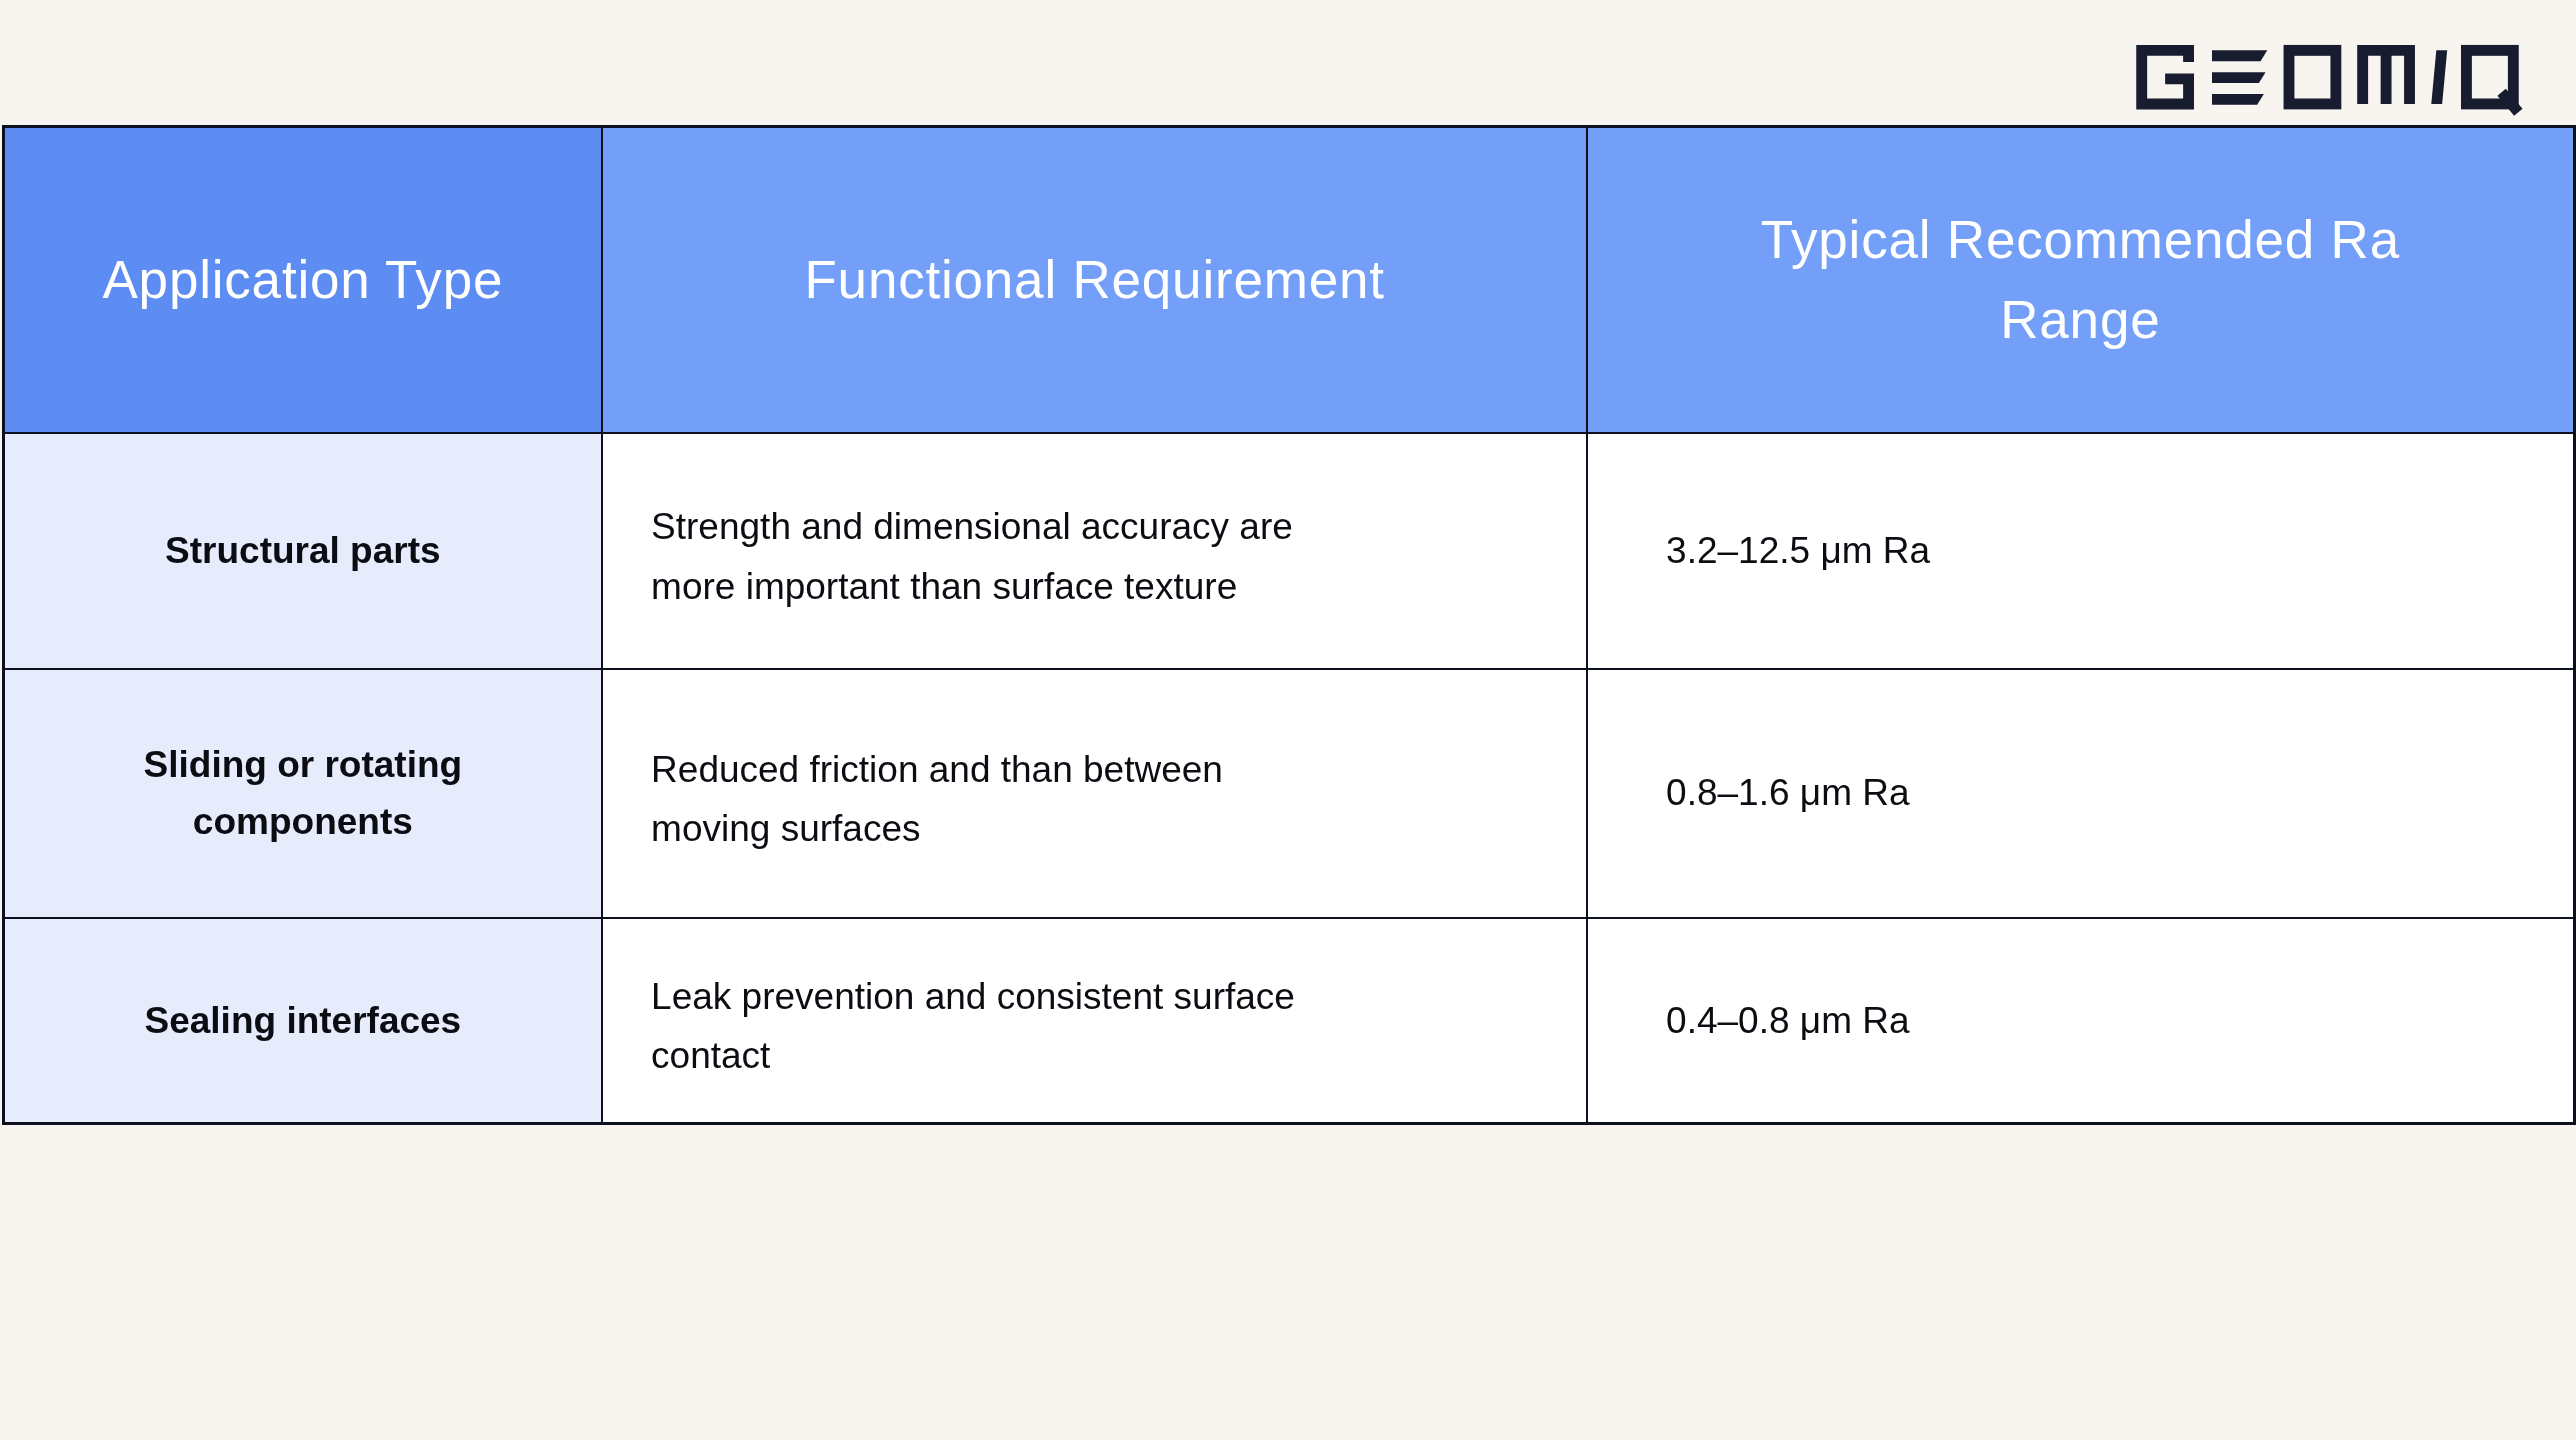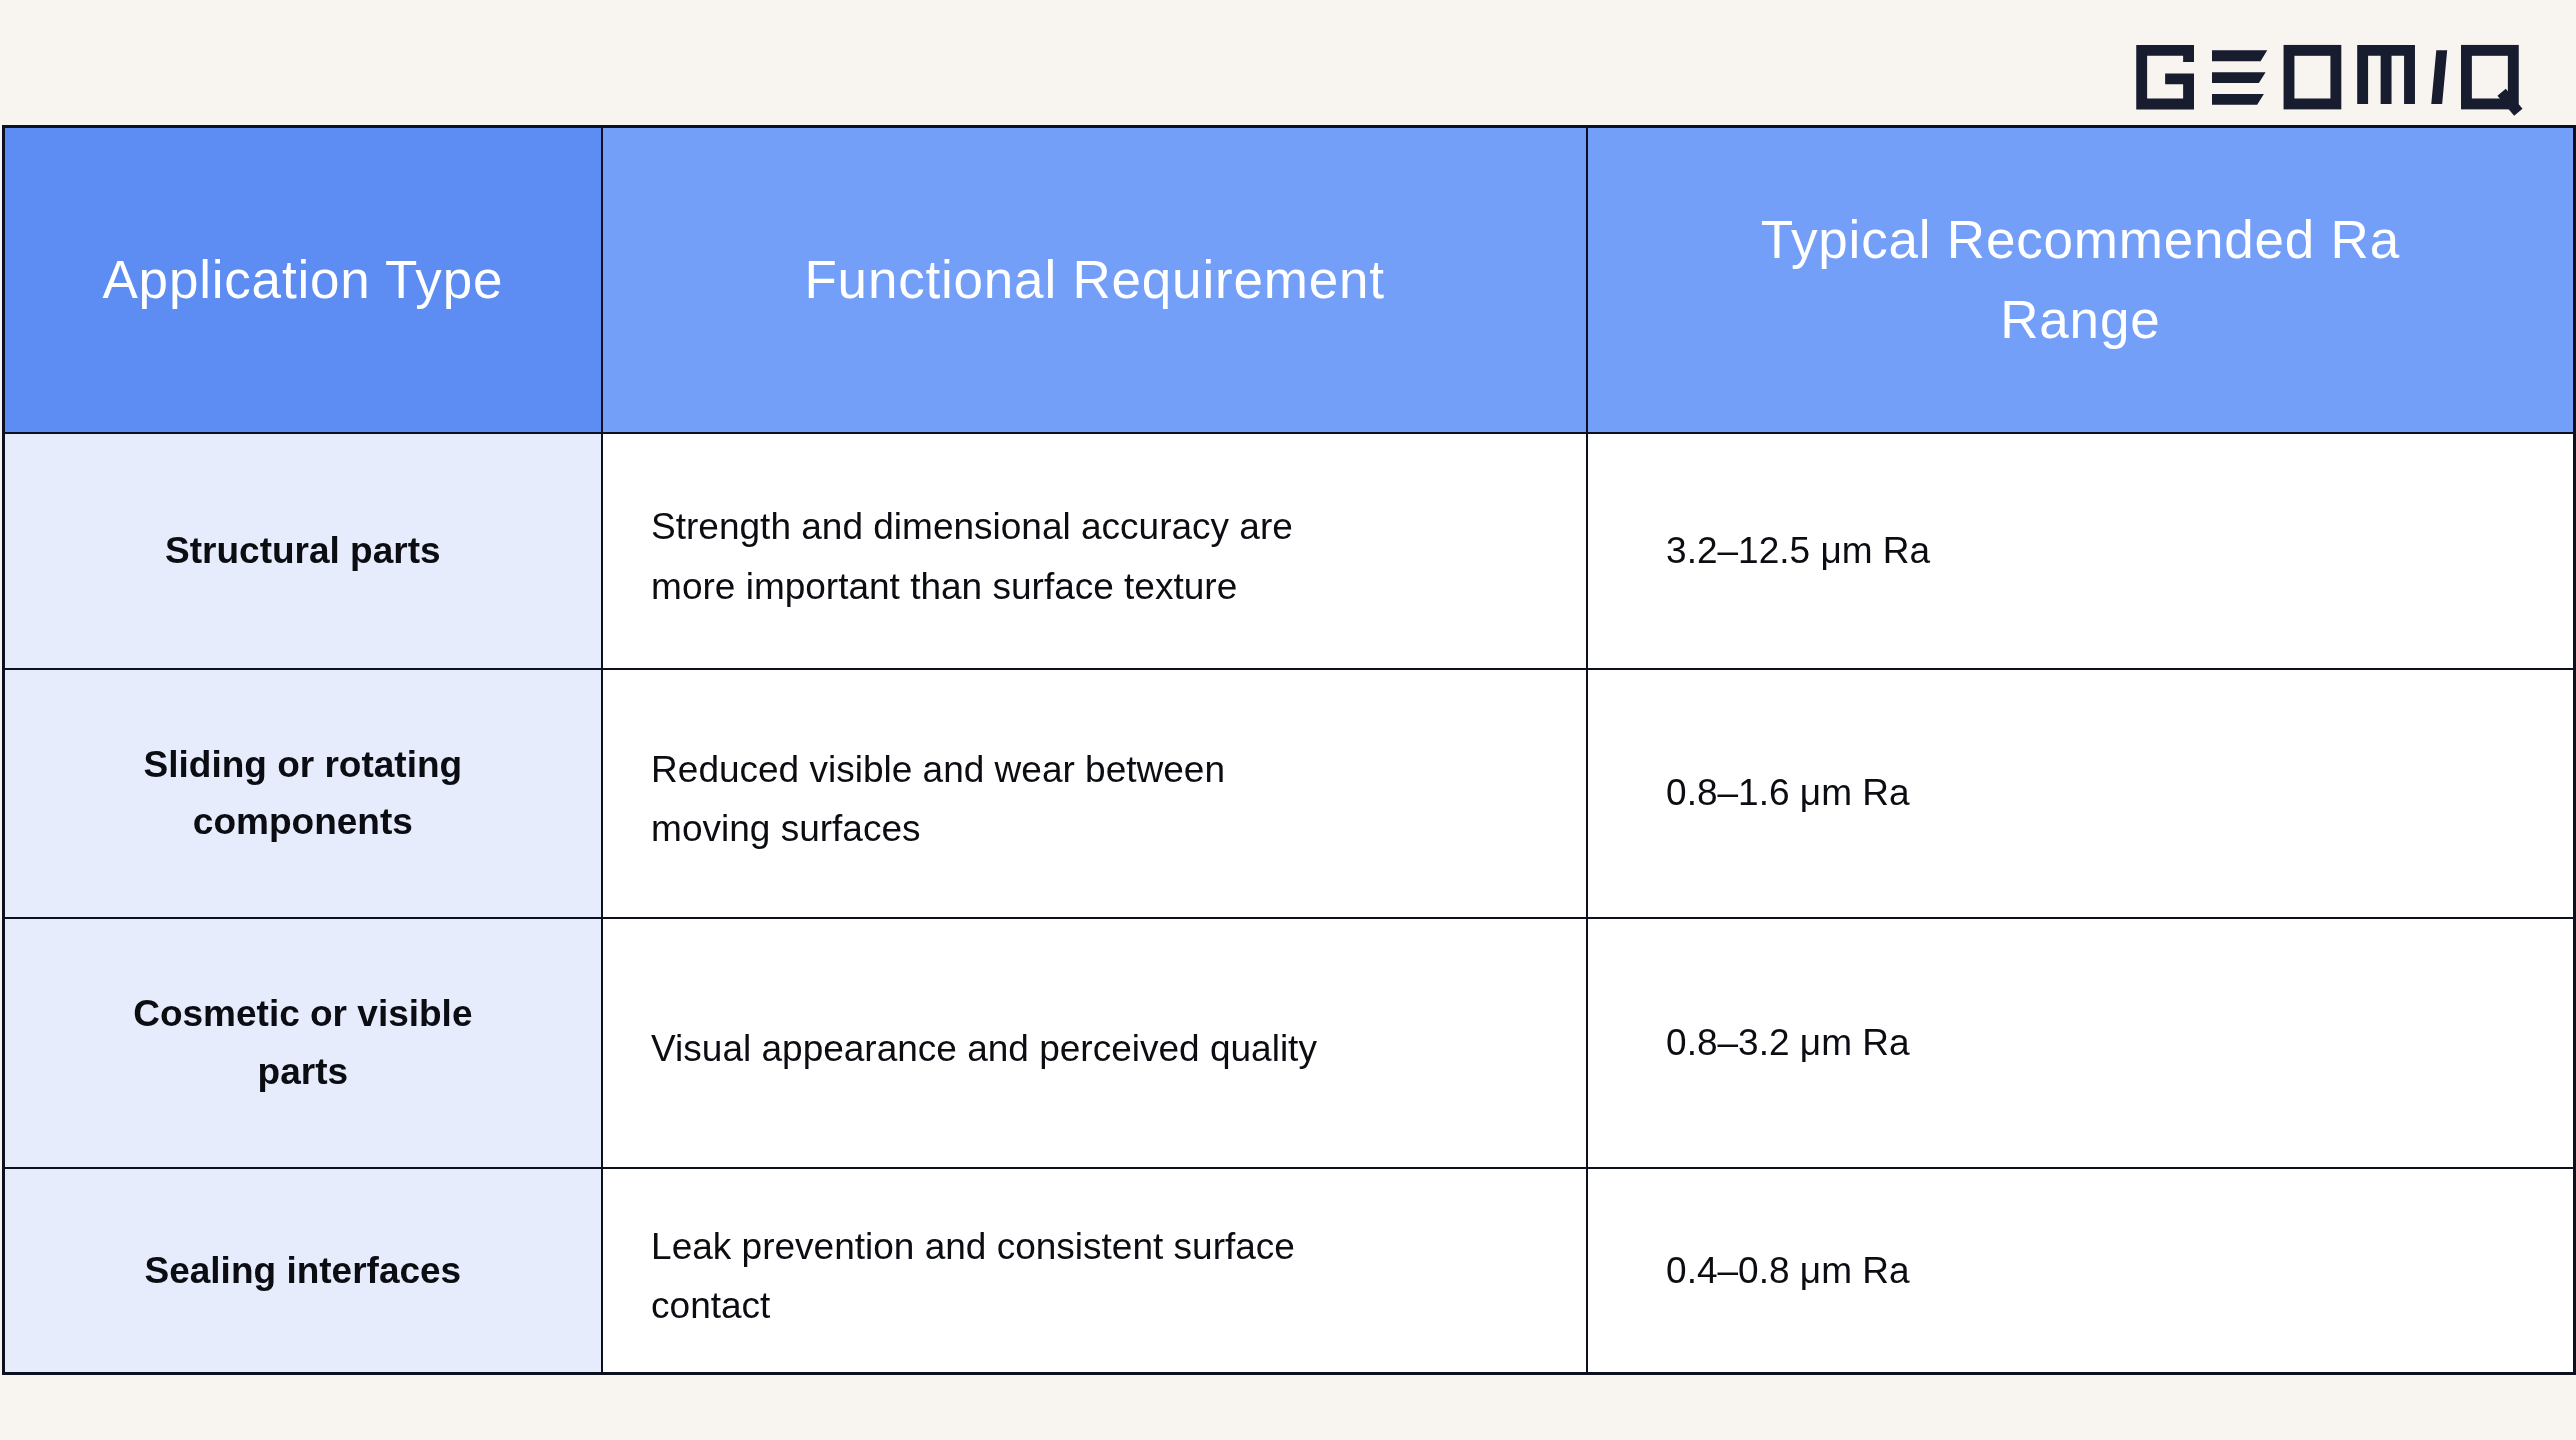--- a/index.html
+++ b/index.html
@@ -107,27 +107,22 @@
     </tr>
   </thead>
   <tbody>
     <tr class="data-row-0">
       <td class="c-app">Structural parts</td>
       <td class="c-func">Strength and dimensional accuracy are more important than surface texture</td>
       <td class="c-ra">3.2–12.5 μm Ra</td>
     </tr>
     <tr class="data-row-1">
       <td class="c-app">Sliding or rotating components</td>
-      <td class="c-func">Reduced visible and wear between moving surfaces</td>
+      <td class="c-func">Reduced friction and than between moving surfaces</td>
       <td class="c-ra">0.8–1.6 μm Ra</td>
-    </tr>
-    <tr class="data-row-2">
-      <td class="c-app">Cosmetic or visible parts</td>
-      <td class="c-func">Visual appearance and perceived quality</td>
-      <td class="c-ra">0.8–3.2 μm Ra</td>
     </tr>
     <tr class="data-row-3">
       <td class="c-app">Sealing interfaces</td>
       <td class="c-func">Leak prevention and consistent surface contact</td>
       <td class="c-ra">0.4–0.8 μm Ra</td>
     </tr>
   </tbody>
 </table>
 
 

